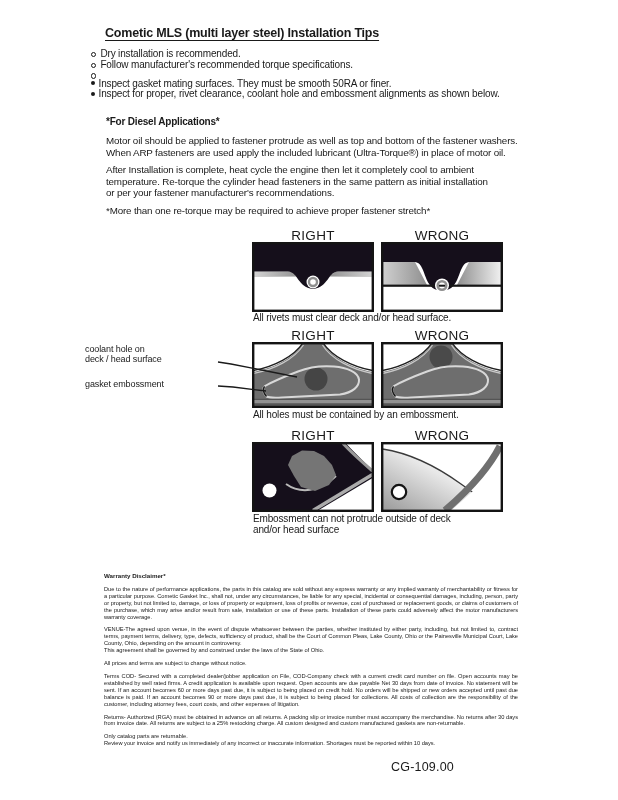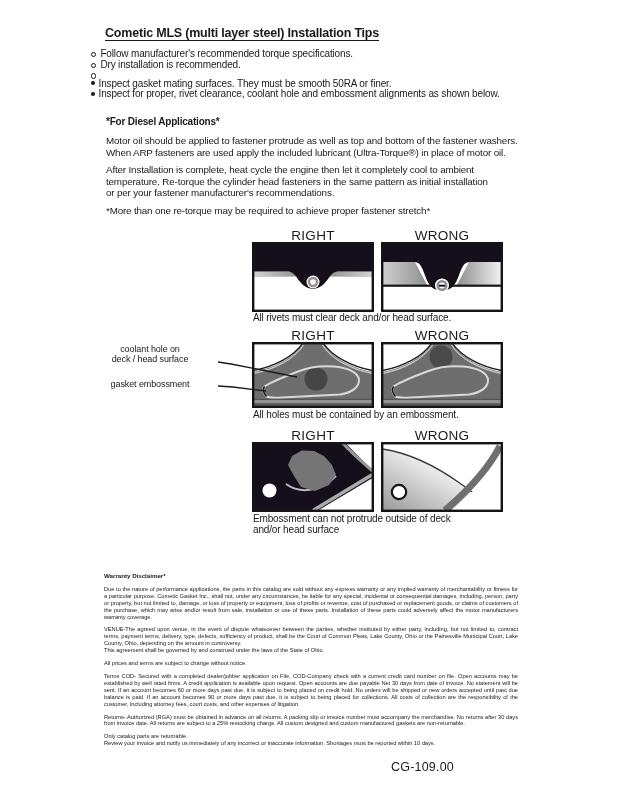--- a/index.html
+++ b/index.html
@@ -23,21 +23,21 @@
   .figure-block{position:absolute;left:236px;top:0;width:260px;height:0;}
   .fig-row{position:absolute;left:16px;width:251px;}
   .fr-label{position:absolute;top:0;width:122px;text-align:center;font-size:13.5px;
             letter-spacing:0.3px;line-height:13px;}
   .fr-label.w{left:129px;}
   .panel{position:absolute;top:13px;width:122px;display:block;}
   .panel.w{left:129px;}
   .fig-caption{position:absolute;left:1px;font-size:10px;letter-spacing:-0.15px;
                line-height:10.5px;white-space:pre-line;width:260px;}
 
-  .annot{position:absolute;width:130px;text-align:center;font-size:9px;line-height:10px;
+  .annot{position:absolute;width:130px;text-align:left;font-size:9px;line-height:10px;
          letter-spacing:-0.1px;white-space:pre-line;}
   .annot1{left:85px;top:344px;}
   .annot2{left:85px;top:379px;}
   .leader-svg{position:absolute;left:85px;top:340px;width:220px;height:60px;pointer-events:none;}
 
   .warranty{position:absolute;left:104px;top:573px;width:414px;font-size:5.7px;
             line-height:6.9px;letter-spacing:-0.02px;text-align:justify;}
   .warranty h3{font-size:6.2px;margin:0 0 6px 0;font-weight:bold;text-align:left;}
   .warranty p{margin:0 0 6px 0;white-space:pre-line;}
 
@@ -46,25 +46,25 @@
 </head>
 <body>
 
 <div class="page">
 
   <div class="title">Cometic MLS (multi layer steel) Installation Tips</div>
 
   <div class="bullets">
     <div class="b-item">
       <span class="ring"></span>
-      <span>Follow manufacturer's recommended torque specifications.</span>
+      <span>Dry installation is recommended.</span>
     </div>
     <div class="b-item">
       <span class="ring"></span>
-      <span>Dry installation is recommended.</span>
+      <span>Follow manufacturer's recommended torque specifications.</span>
     </div>
     <div class="b-item">
       <span class="ring"></span>
     </div>
     <div class="b-item sub">
       <span class="dot"></span>
       <span>Inspect gasket mating surfaces.  They must be smooth 50RA or finer.</span>
     </div>
     <div class="b-item sub">
       <span class="dot"></span>

